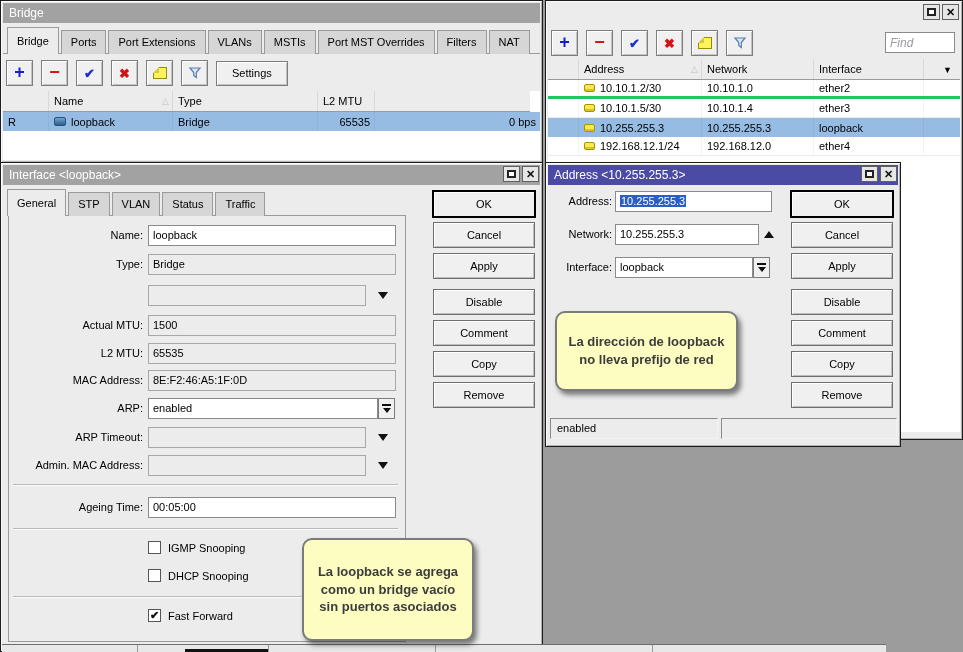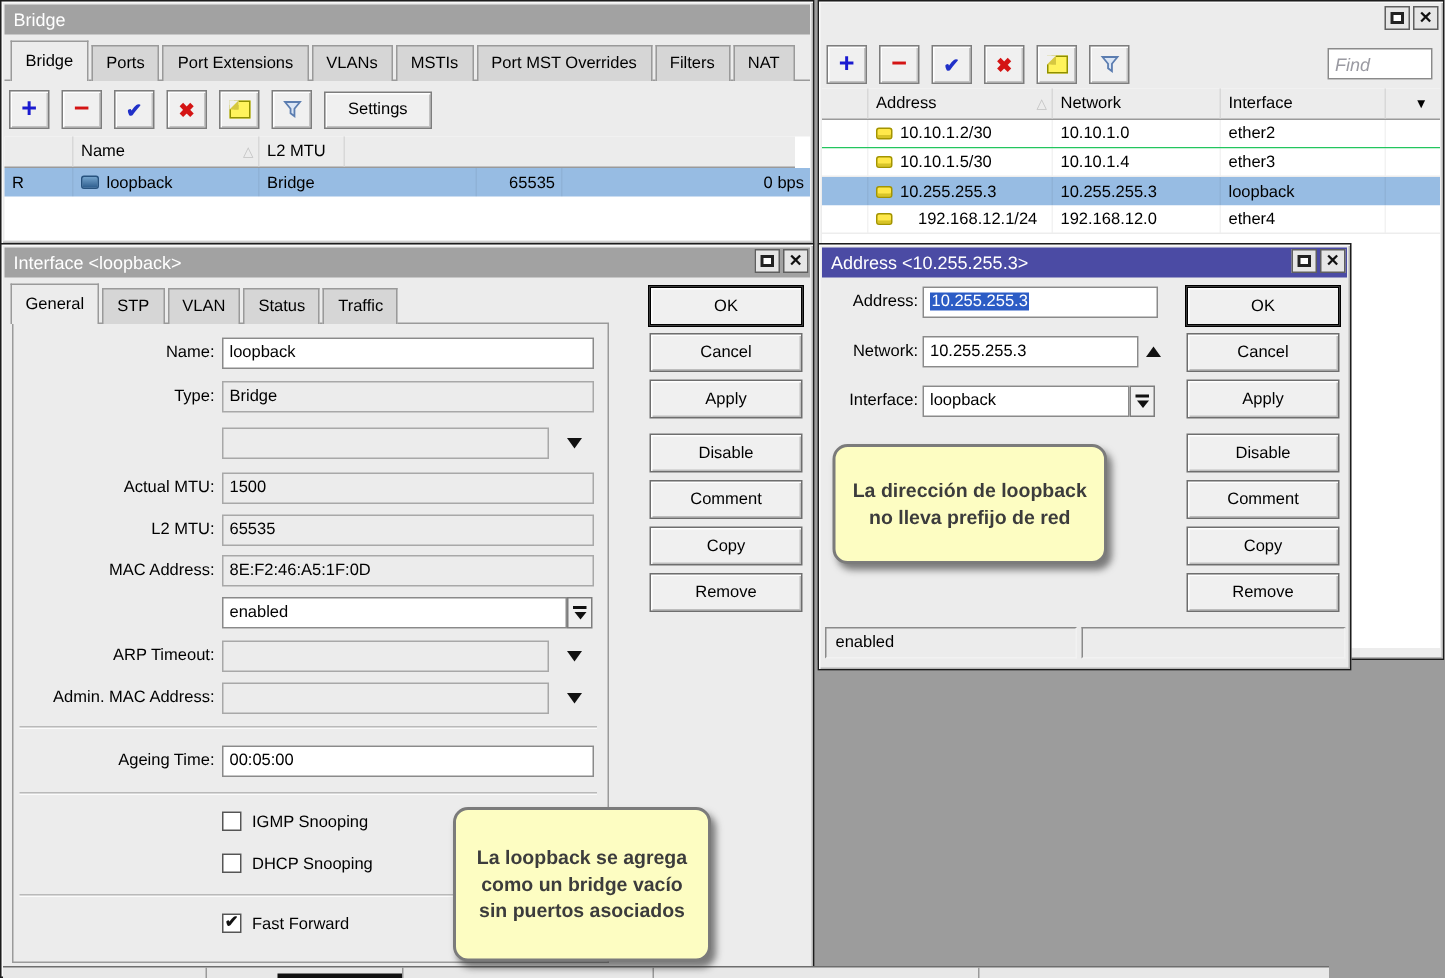--- a/index.html
+++ b/index.html
@@ -153,20 +153,21 @@
       <svg width="14" height="14" viewBox="0 0 14 14">
         <path d="M2 2 H12 L8.3 6.5 V11.5 L5.7 9.5 V6.5 Z" fill="#dbe6f5" stroke="#5b7db0" stroke-width="1.2"></path>
       </svg>
     </div>
     <div class="push" style="height:25px; padding:0 15px;">Settings</div>
   </div>
   <div class="listfill" style="left:2px; right:2px; top:90px; bottom:2px;"></div>
   <div class="thead" style="left:2px; right:12px; top:90px;">
     <div class="hc" style="width:46px;"></div>
     <div class="hc" style="width:124px;"><span>Name</span><span class="sortg">△</span></div>
+    <div class="hc" style="width:145px;">Type</div>
     <div class="hc" style="width:57px;">L2 MTU</div>
   </div>
   <div class="trow selected" style="left:2px; right:2px; top:111px;">
     <div class="tc" style="width:46px;">R</div>
     <div class="tc" style="width:124px;">
         <span class="br-ic"></span>
         <span>loopback</span>
       </div>
     <div class="tc" style="width:145px;">Bridge</div>
     <div class="tc num" style="width:57px;">65535</div>
@@ -208,21 +209,21 @@
   <input class="find" style="right: 7px; top: 31px;" placeholder="Find">
   <div class="listfill" style="left:2px; right:2px; top:58px; bottom:7px;"></div>
   <div class="thead" style="left:2px; right:2px; top:58px;">
     <div class="hc" style="width:31px;"></div>
     <div class="hc" style="width:123px;"><span>Address</span><span class="sortg">△</span></div>
     <div class="hc" style="width:112px;">Network</div>
     <div class="hc" style="width:110px;">Interface</div>
     <div class="hc" style="flex:1; border-right:none; text-align:right; padding-right:8px;"><span style="font-size:9px;">▼</span></div>
   </div>
 
-  <div class="trow" style="left:2px; right:2px; top:79px; border-bottom:1px solid #22c55e;">
+  <div class="trow" style="left:2px; right:2px; top:79px; border-bottom:3px solid #22c55e;">
     <div class="tc" style="width:31px;"></div>
     <div class="tc" style="width:123px;">
         <span class="ip-ic"></span>
         <span>10.10.1.2/30</span>
       </div>
     <div class="tc" style="width:112px;">10.10.1.0</div>
     <div class="tc" style="width:110px;">ether2</div>
     <div class="tc" style="flex:1; border-right:none;"></div>
   </div>
   <div class="trow" style="left:2px; right:2px; top:98px; border-bottom:1px solid #ededed;">
@@ -240,21 +241,21 @@
     <div class="tc" style="width:123px;">
         <span class="ip-ic"></span>
         <span>10.255.255.3</span>
       </div>
     <div class="tc" style="width:112px;">10.255.255.3</div>
     <div class="tc" style="width:110px;">loopback</div>
     <div class="tc" style="flex:1; border-right:none;"></div>
   </div>
   <div class="trow" style="left:2px; right:2px; top:136px; border-bottom:1px solid #ededed;">
     <div class="tc" style="width:31px;"></div>
-    <div class="tc" style="width:123px;gap:12px;">
+    <div class="tc" style="width:123px;">
         <span class="ip-ic"></span>
         <span>192.168.12.1/24</span>
       </div>
     <div class="tc" style="width:112px;">192.168.12.0</div>
     <div class="tc" style="width:110px;">ether4</div>
     <div class="tc" style="flex:1; border-right:none;"></div>
   </div>
 </div>
 
 <div class="window" id="interface-dialog" style="left:0; top:162px; width:543px; height:490px; overflow:hidden;">
@@ -289,20 +290,21 @@
 
   <div class="flabel" style="left:0; width:142px; top:152px;">Actual MTU:</div>
   <div class="field ro" style="left:147px; top:152px; width:248px;">1500</div>
 
   <div class="flabel" style="left:0; width:142px; top:180px;">L2 MTU:</div>
   <div class="field ro" style="left:147px; top:180px; width:248px;">65535</div>
 
   <div class="flabel" style="left:0; width:142px; top:207px;">MAC Address:</div>
   <div class="field ro" style="left:147px; top:207px; width:248px;">8E:F2:46:A5:1F:0D</div>
 
+  <div class="flabel" style="left:0; width:142px; top:235px;">ARP:</div>
   <div class="field" style="left:147px; top:235px; width:230px;">enabled</div>
   <div class="combo" style="left:377px; top:235px;">
     <span class="bar"></span>
     <span class="tri"></span>
   </div>
 
   <div class="flabel" style="left:0; width:142px; top:264px;">ARP Timeout:</div>
   <div class="field ro" style="left:147px; top:264px; width:218px;"></div>
   <span class="dd down" style="left:377px; top:271px;"></span>
 
@@ -384,15 +386,15 @@
   <div class="pbtn" style="left:245px; top:188px;">Copy</div>
   <div class="pbtn" style="left:245px; top:219px;">Remove</div>
 
   <div class="scell" style="left:4px; top:255px; width:168px;">enabled</div>
   <div class="scell" style="left:175px; top:255px; width:176px;"></div>
 </div>
 
 <div class="callout" style="left:302px; top:538px; width:172px; height:103px;">
   <span>La loopback se agrega como un bridge vacío sin puertos asociados</span>
 </div>
-<div class="callout" style="left:555px; top:296px; width:183px; height:80px;">
+<div class="callout" style="left:555px; top:311px; width:183px; height:80px;">
   <span>La dirección de loopback no lleva prefijo de red</span>
 </div>
 
 </body></html>

